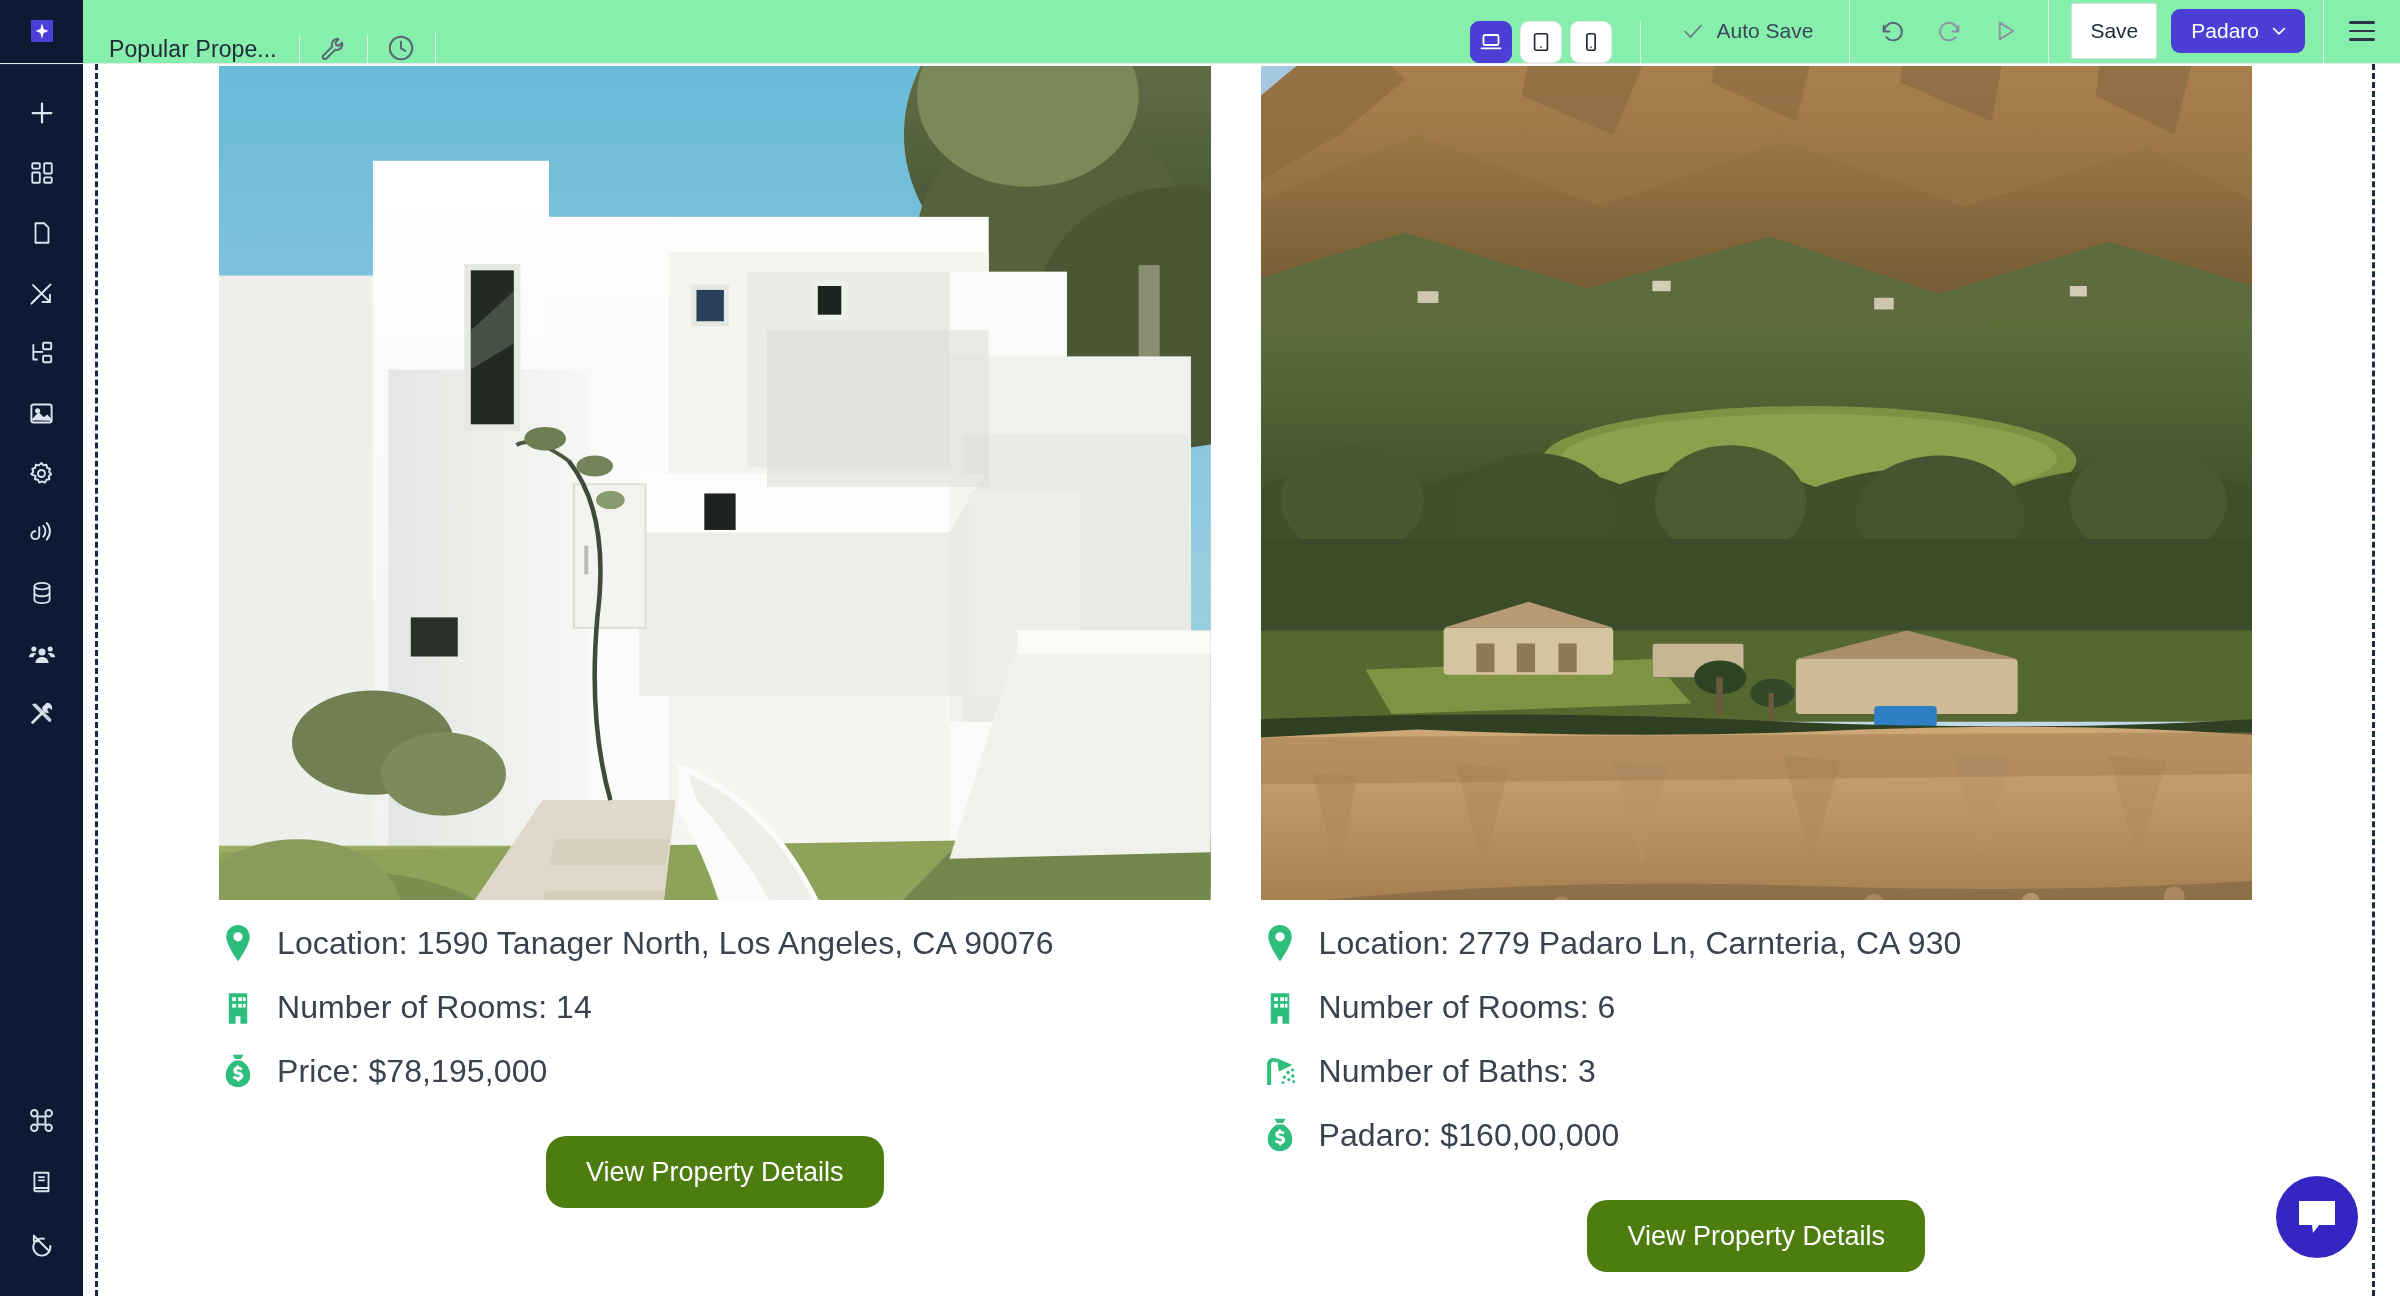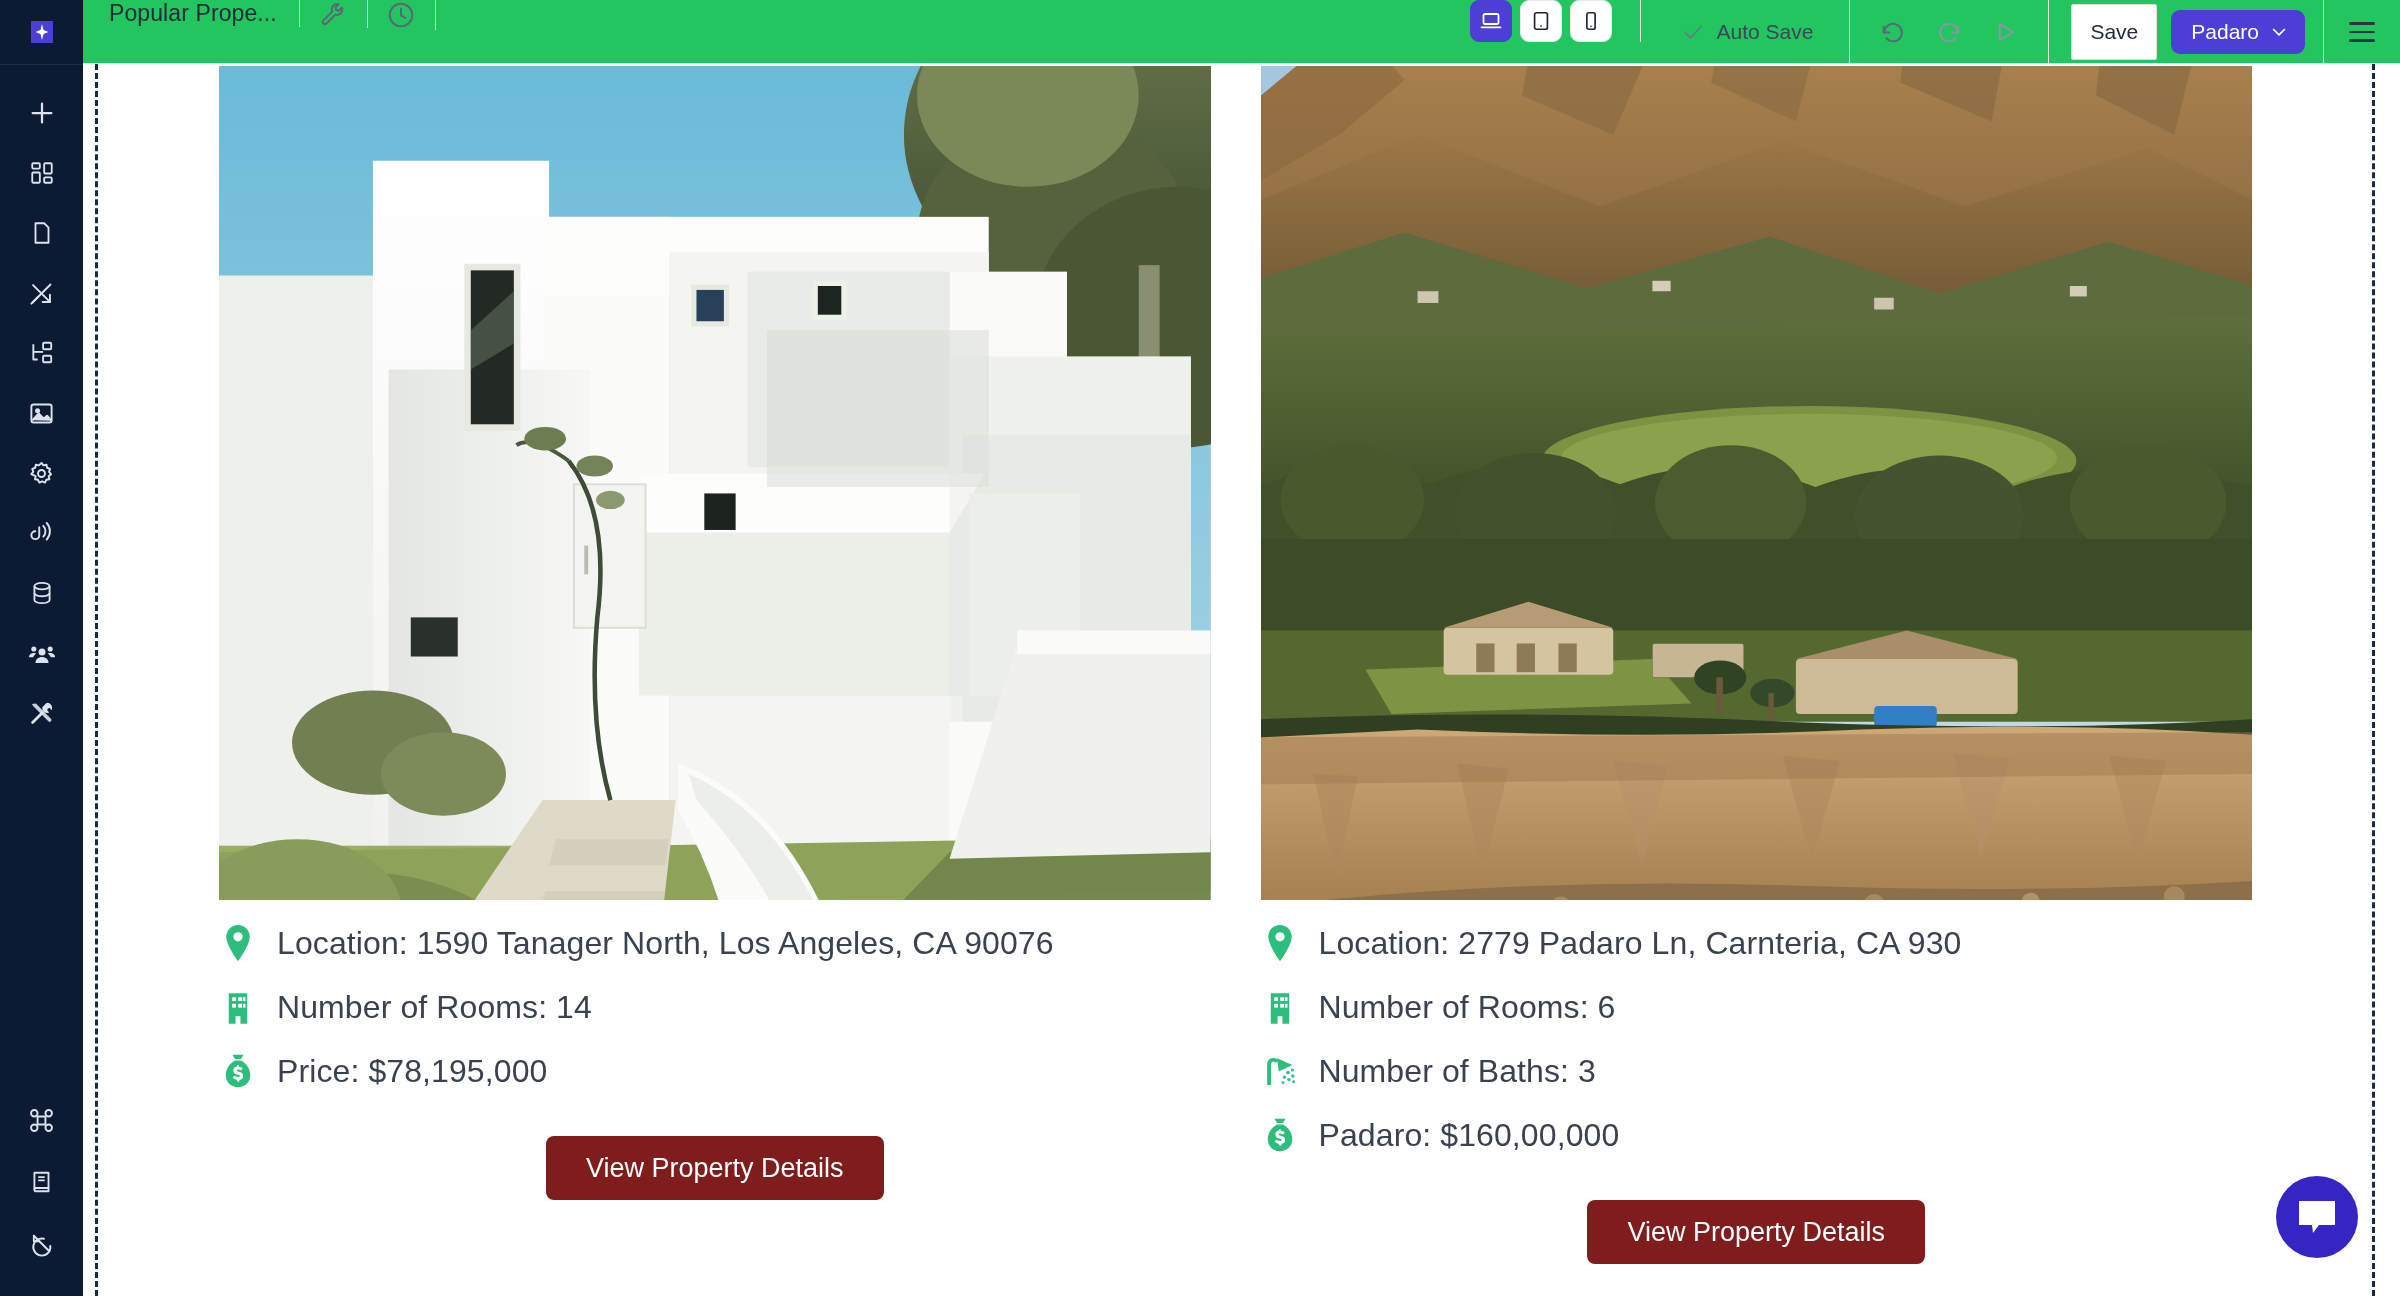--- a/index.html
+++ b/index.html
@@ -7,23 +7,23 @@
     width: 2400px; height: 1296px;
     overflow: hidden;
     font-family: "Liberation Sans", sans-serif;
     background: #ffffff;
   }
 
   
   .topbar {
     position: absolute; top: 0; left: 0;
     width: 2400px; height: 64px;
-    background: #22c55e;
+    background: #86efac;
     border-bottom: 1px solid #e6e8ec;
-    display: flex; align-items: flex-start;
+    display: flex; align-items: flex-end;
     z-index: 40;
   }
   .logo-box {
     width: 83px; height: 64px;
     background: #0c1b33;
     display: flex; align-items: center; justify-content: center;
     flex: 0 0 auto;
   }
   .logo-grid {
     width: 46px; height: 46px;
@@ -186,23 +186,23 @@
   .feat:first-of-type { margin-top: 30px; }
   .feat-ico { width: 38px; height: 42px; flex: 0 0 auto; display: flex; align-items: center; justify-content: center; }
   .feat-ico svg { display: block; }
   .feat-txt {
     font-size: 32px; color: #3a4250; letter-spacing: .1px;
     white-space: nowrap;
   }
 
   .cta-wrap { display: flex; justify-content: center; margin-top: 44px; }
   .cta {
-    background: #7f1d1d; color: #ffffff;
-    border: none; border-radius: 8px;
-    height: 64px; padding: 0 40px;
+    background: #4d7c0f; color: #ffffff;
+    border: none; border-radius: 20px;
+    height: 72px; padding: 0 40px;
     font-size: 27px;
     font-family: "Liberation Sans", sans-serif;
     display: flex; align-items: center; justify-content: center;
   }
 
   
   .chat-fab {
     position: absolute; right: 42px; bottom: 38px;
     width: 82px; height: 82px; border-radius: 50%;
     background: #3526c4;

